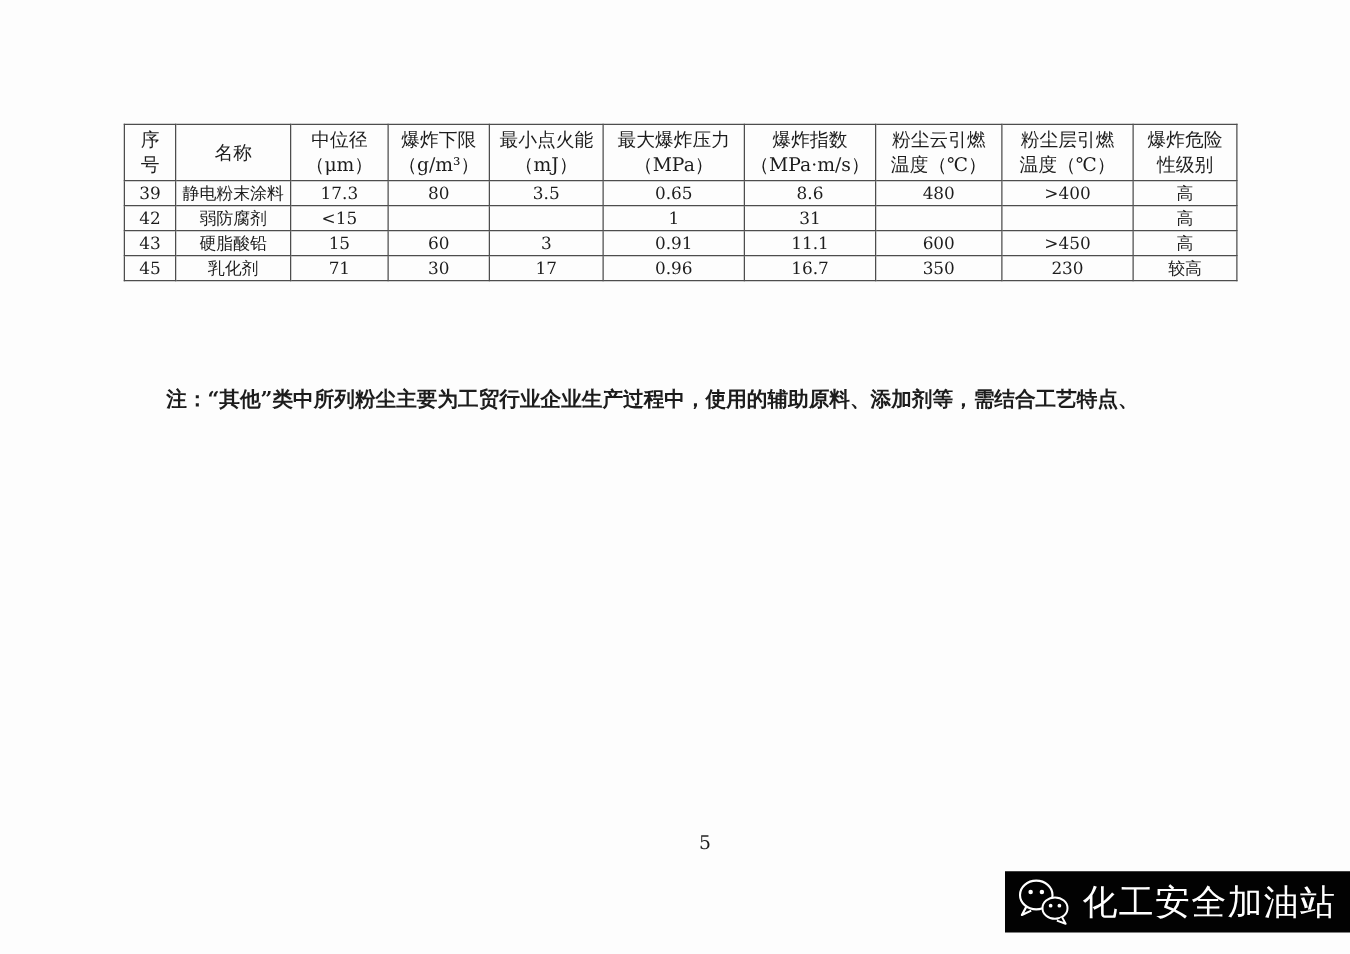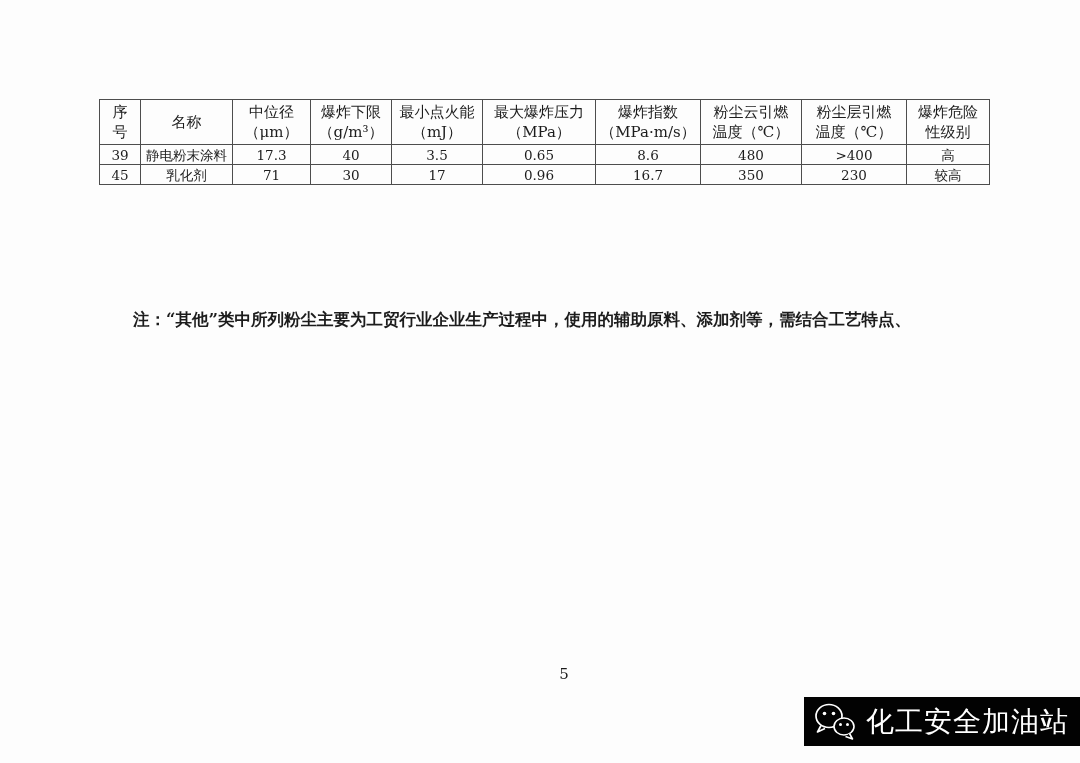--- a/index.html
+++ b/index.html
@@ -127,26 +127,50 @@
           <span>爆炸危险</span>
           <span>性级别</span>
         </th>
     </tr>
   </thead>
   <tbody>
     <tr>
       <td>39</td>
       <td>静电粉末涂料</td>
       <td>17.3</td>
-      <td>40</td>
+      <td>80</td>
       <td>3.5</td>
       <td>0.65</td>
       <td>8.6</td>
       <td>480</td>
       <td>&gt;400</td>
+      <td>高</td>
+    </tr>
+    <tr>
+      <td>42</td>
+      <td>弱防腐剂</td>
+      <td>&lt;15</td>
+      <td></td>
+      <td></td>
+      <td>1</td>
+      <td>31</td>
+      <td></td>
+      <td></td>
+      <td>高</td>
+    </tr>
+    <tr>
+      <td>43</td>
+      <td>硬脂酸铅</td>
+      <td>15</td>
+      <td>60</td>
+      <td>3</td>
+      <td>0.91</td>
+      <td>11.1</td>
+      <td>600</td>
+      <td>&gt;450</td>
       <td>高</td>
     </tr>
     <tr>
       <td>45</td>
       <td>乳化剂</td>
       <td>71</td>
       <td>30</td>
       <td>17</td>
       <td>0.96</td>
       <td>16.7</td>

